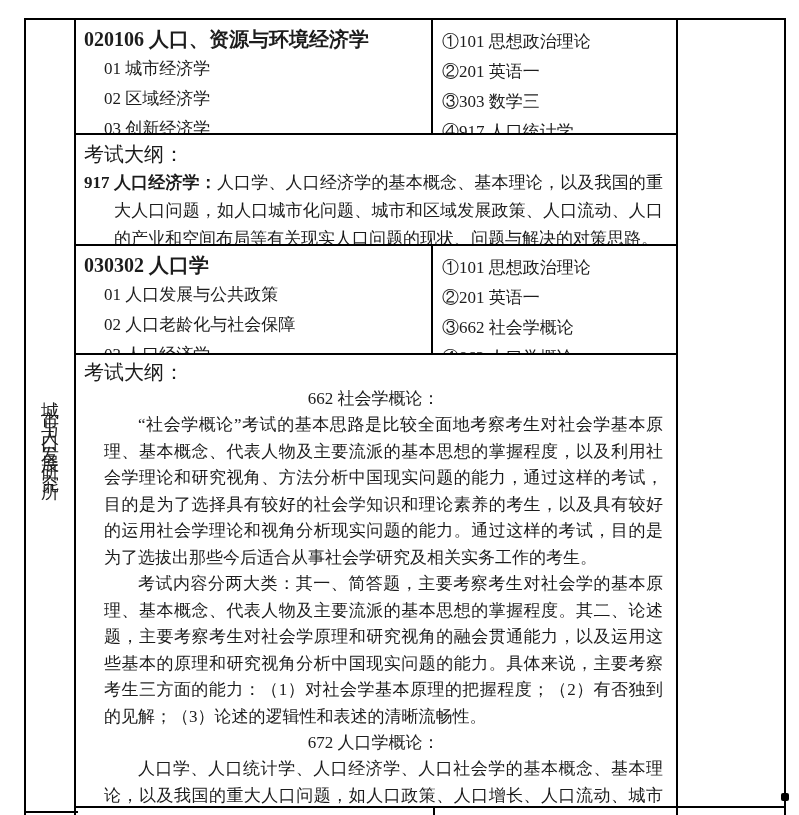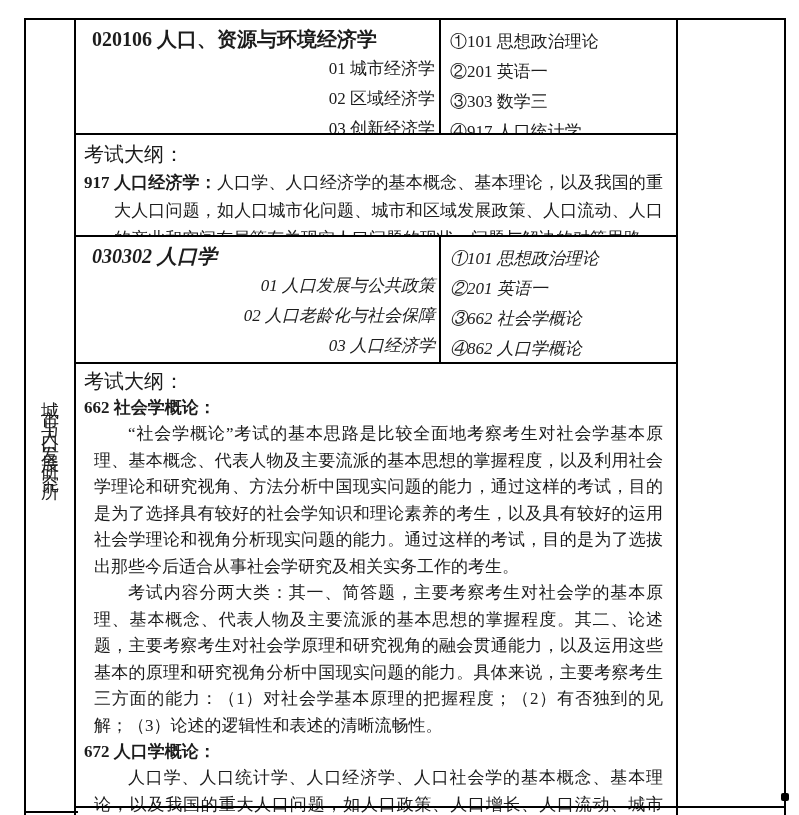--- a/index.html
+++ b/index.html
@@ -27,48 +27,48 @@
     margin-top:28px;
   }
   
   .col-main{
     width:602px;flex:0 0 602px;border-right:2px solid #000;
     display:flex;flex-direction:column;box-sizing:border-box;
   }
   .row{box-sizing:border-box;}
   .row-program{display:flex;border-bottom:2px solid #000;}
   .row-p1{height:115px;}
-  .row-p2{height:127px;font-style:italic;}
+  .row-p2{height:109px;}
   .cell-prog{
     width:357px;flex:0 0 357px;border-right:2px solid #000;
-    box-sizing:border-box;padding:5px 4px 0 8px;overflow:hidden;margin-left:8px;
+    box-sizing:border-box;padding:5px 4px 0 8px;overflow:hidden;
   }
   .prog-title{font-weight:bold;font-size:20px;line-height:29px;white-space:nowrap;}
-  .prog-dir{font-size:17px;line-height:30px;padding-left:20px;white-space:nowrap;text-align:right;}
+  .prog-dir{font-size:17px;line-height:30px;padding-left:20px;white-space:nowrap;}
   .cell-subj{flex:1;box-sizing:border-box;padding:7px 4px 8px 9px;overflow:hidden;}
   .subj-line{font-size:17px;line-height:30px;white-space:nowrap;}
   
   .row-syl1{
     height:111px;border-bottom:2px solid #000;
     padding:5px 13px 0 8px;overflow:hidden;
   }
   .syl-heading{font-size:20px;line-height:29px;}
   .hang{
     font-size:17px;line-height:28px;text-align:justify;
     padding-left:30px;text-indent:-30px;
   }
   .hang b{font-weight:bold;}
   .row-syl2{
     flex:0 0 451px;height:451px;
     padding:4px 13px 0 8px;overflow:hidden;
   }
-  .syl-label{font-weight:bold;font-size:17px;line-height:26px;}
+  .syl-label{font-weight:normal;font-size:17px;line-height:26px;text-align:center;}
   .row-syl2 .syl-heading{line-height:27px;}
   .row-syl2 p{
-    margin:0 0 0 10px;font-size:17px;line-height:26.5px;
+    margin:0 0 0 20px;font-size:17px;line-height:26.5px;
     text-align:justify;text-indent:2em;
   }
   
   .row-stub{flex:1;display:flex;}
   .stub-left{width:357px;flex:0 0 357px;border-right:2px solid #000;}
   
   .col-right{flex:1;position:relative;}
   
   .ovl{position:absolute;background:#000;}
   #bottom-divider{left:76px;top:806px;width:708px;height:2px;}

